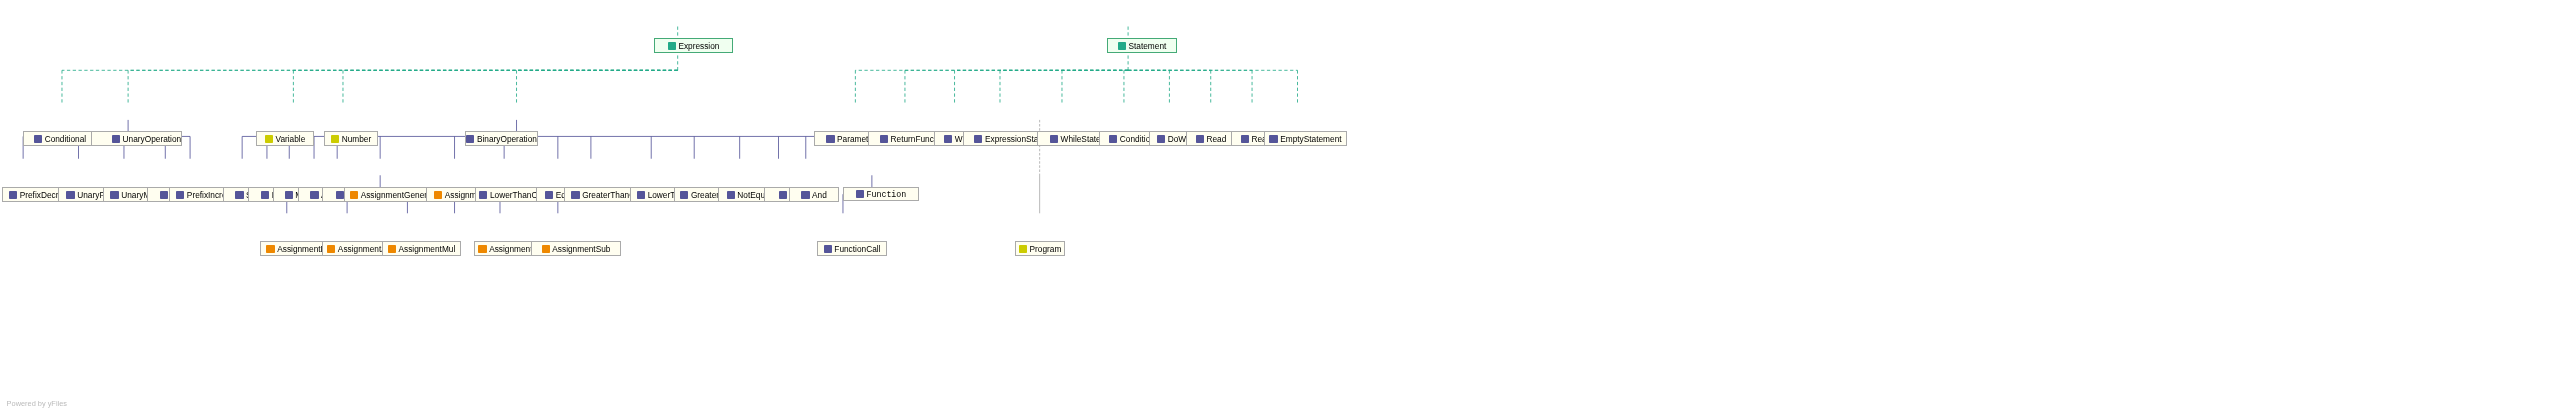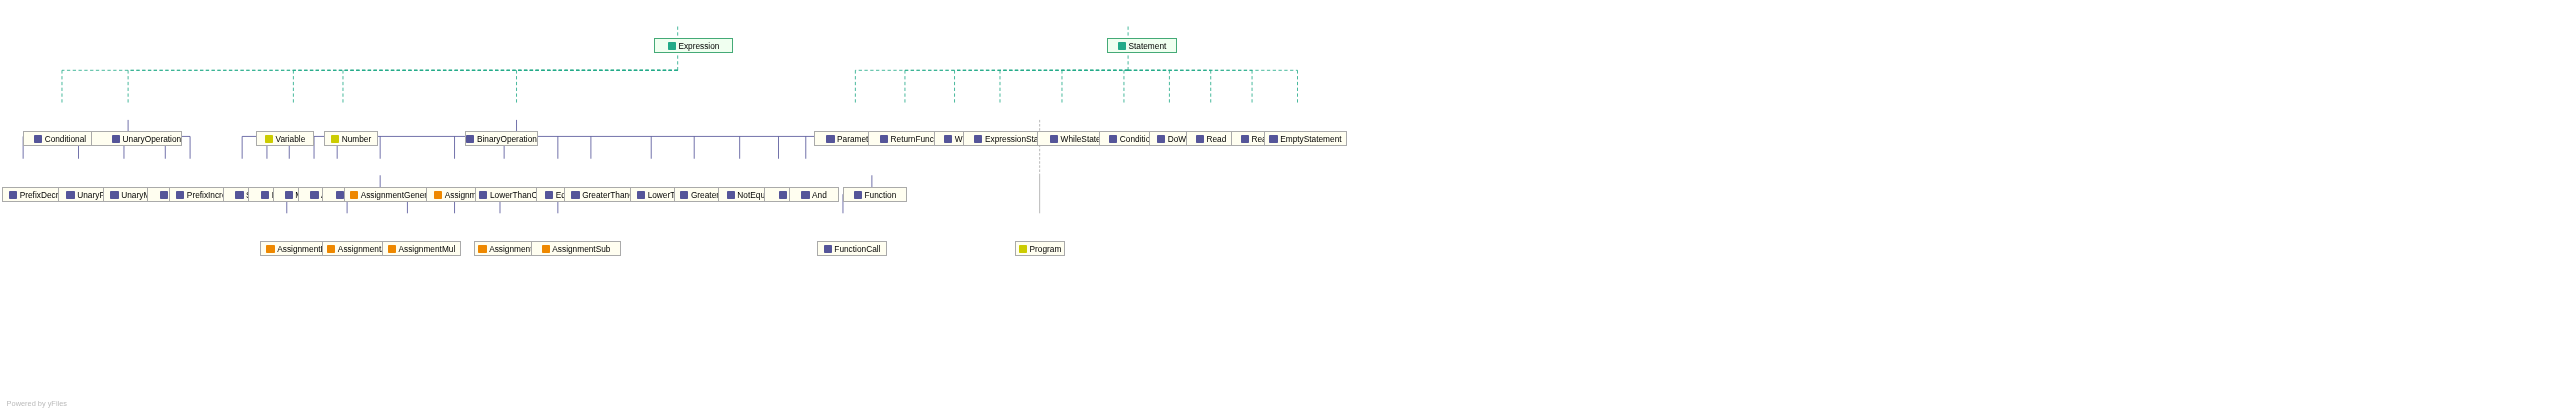--- a/index.html
+++ b/index.html
@@ -348,21 +348,21 @@
 <div class="node" style="left:764px;top:159px;width:37px;">
   <span class="node-icon icon-blue"></span>
   <span>Or</span>
 </div>
 
 <div class="node" style="left:789px;top:159px;width:40px;">
   <span class="node-icon icon-blue"></span>
   <span>And</span>
 </div>
 
-<div class="node" style="left:843px;top:159px;width:64px;">
+<div class="node" style="left:843px;top:159px;width:76px;font-family:Liberation Mono, monospace;">
   <span class="node-icon icon-blue"></span>
   <span>Function</span>
 </div>
 
 <div class="node" style="left:260px;top:213px;width:79px;">
   <span class="node-icon icon-orange"></span>
   <span>AssignmentDiv</span>
 </div>
 
 <div class="node" style="left:322px;top:213px;width:79px;">

